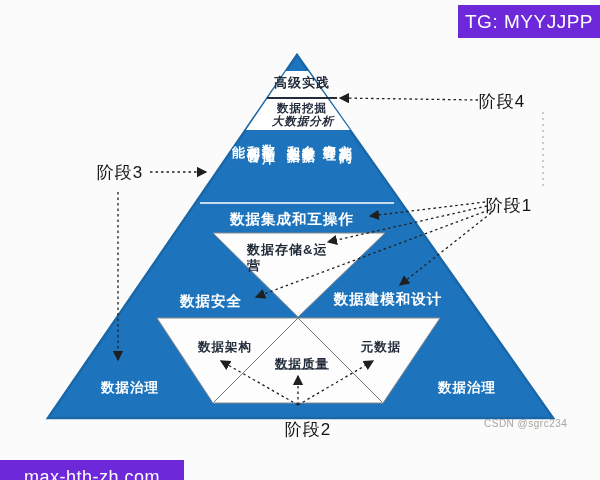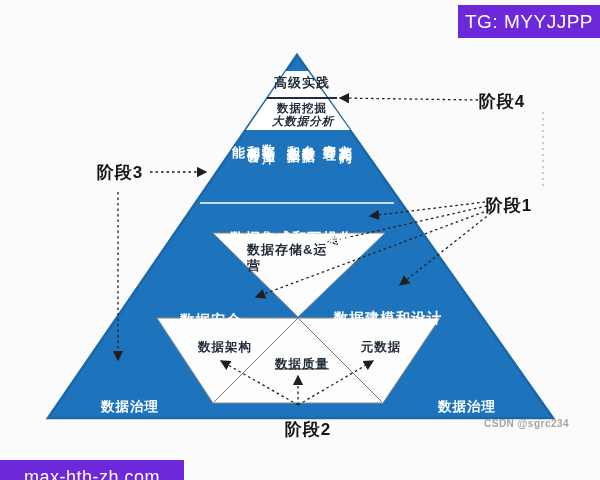--- a/index.html
+++ b/index.html
@@ -3,25 +3,25 @@
 <meta charset="utf-8">
 <style>
   html,body{margin:0;padding:0;}
   body{
     width:600px;height:480px;background:#fafafa;
     font-family:"Liberation Sans","DejaVu Sans",sans-serif;
     -webkit-font-smoothing:antialiased;
   }
   #canvas{position:relative;width:600px;height:480px;overflow:hidden;background:#fbfbfb;}
   #diagram-svg{position:absolute;left:0;top:0;}
-  .lbl{position:absolute;white-space:nowrap;font-weight:bold;}
+  .lbl{position:absolute;white-space:nowrap;}
   .center{transform:translate(-50%,-50%);}
-  .white-bold{color:#ffffff;font-weight:bold;margin-top:19px;}
+  .white-bold{color:#ffffff;font-weight:bold;}
   .dark-bold{color:#232c3b;font-weight:bold;}
-  .stage{color:#141414;font-weight:bold;font-size:17px;letter-spacing:1px;}
+  .stage{color:#141414;font-weight:normal;font-size:17px;letter-spacing:1px;}
   .vcol{
     position:absolute;
     writing-mode:vertical-rl;text-orientation:upright;
     color:#ffffff;font-weight:bold;font-size:13px;
     letter-spacing:2px;line-height:14px;
   }
   .banner{
     position:absolute;background:#6d28d9;color:#ffffff;
     display:flex;align-items:center;justify-content:center;
     letter-spacing:0.5px;

